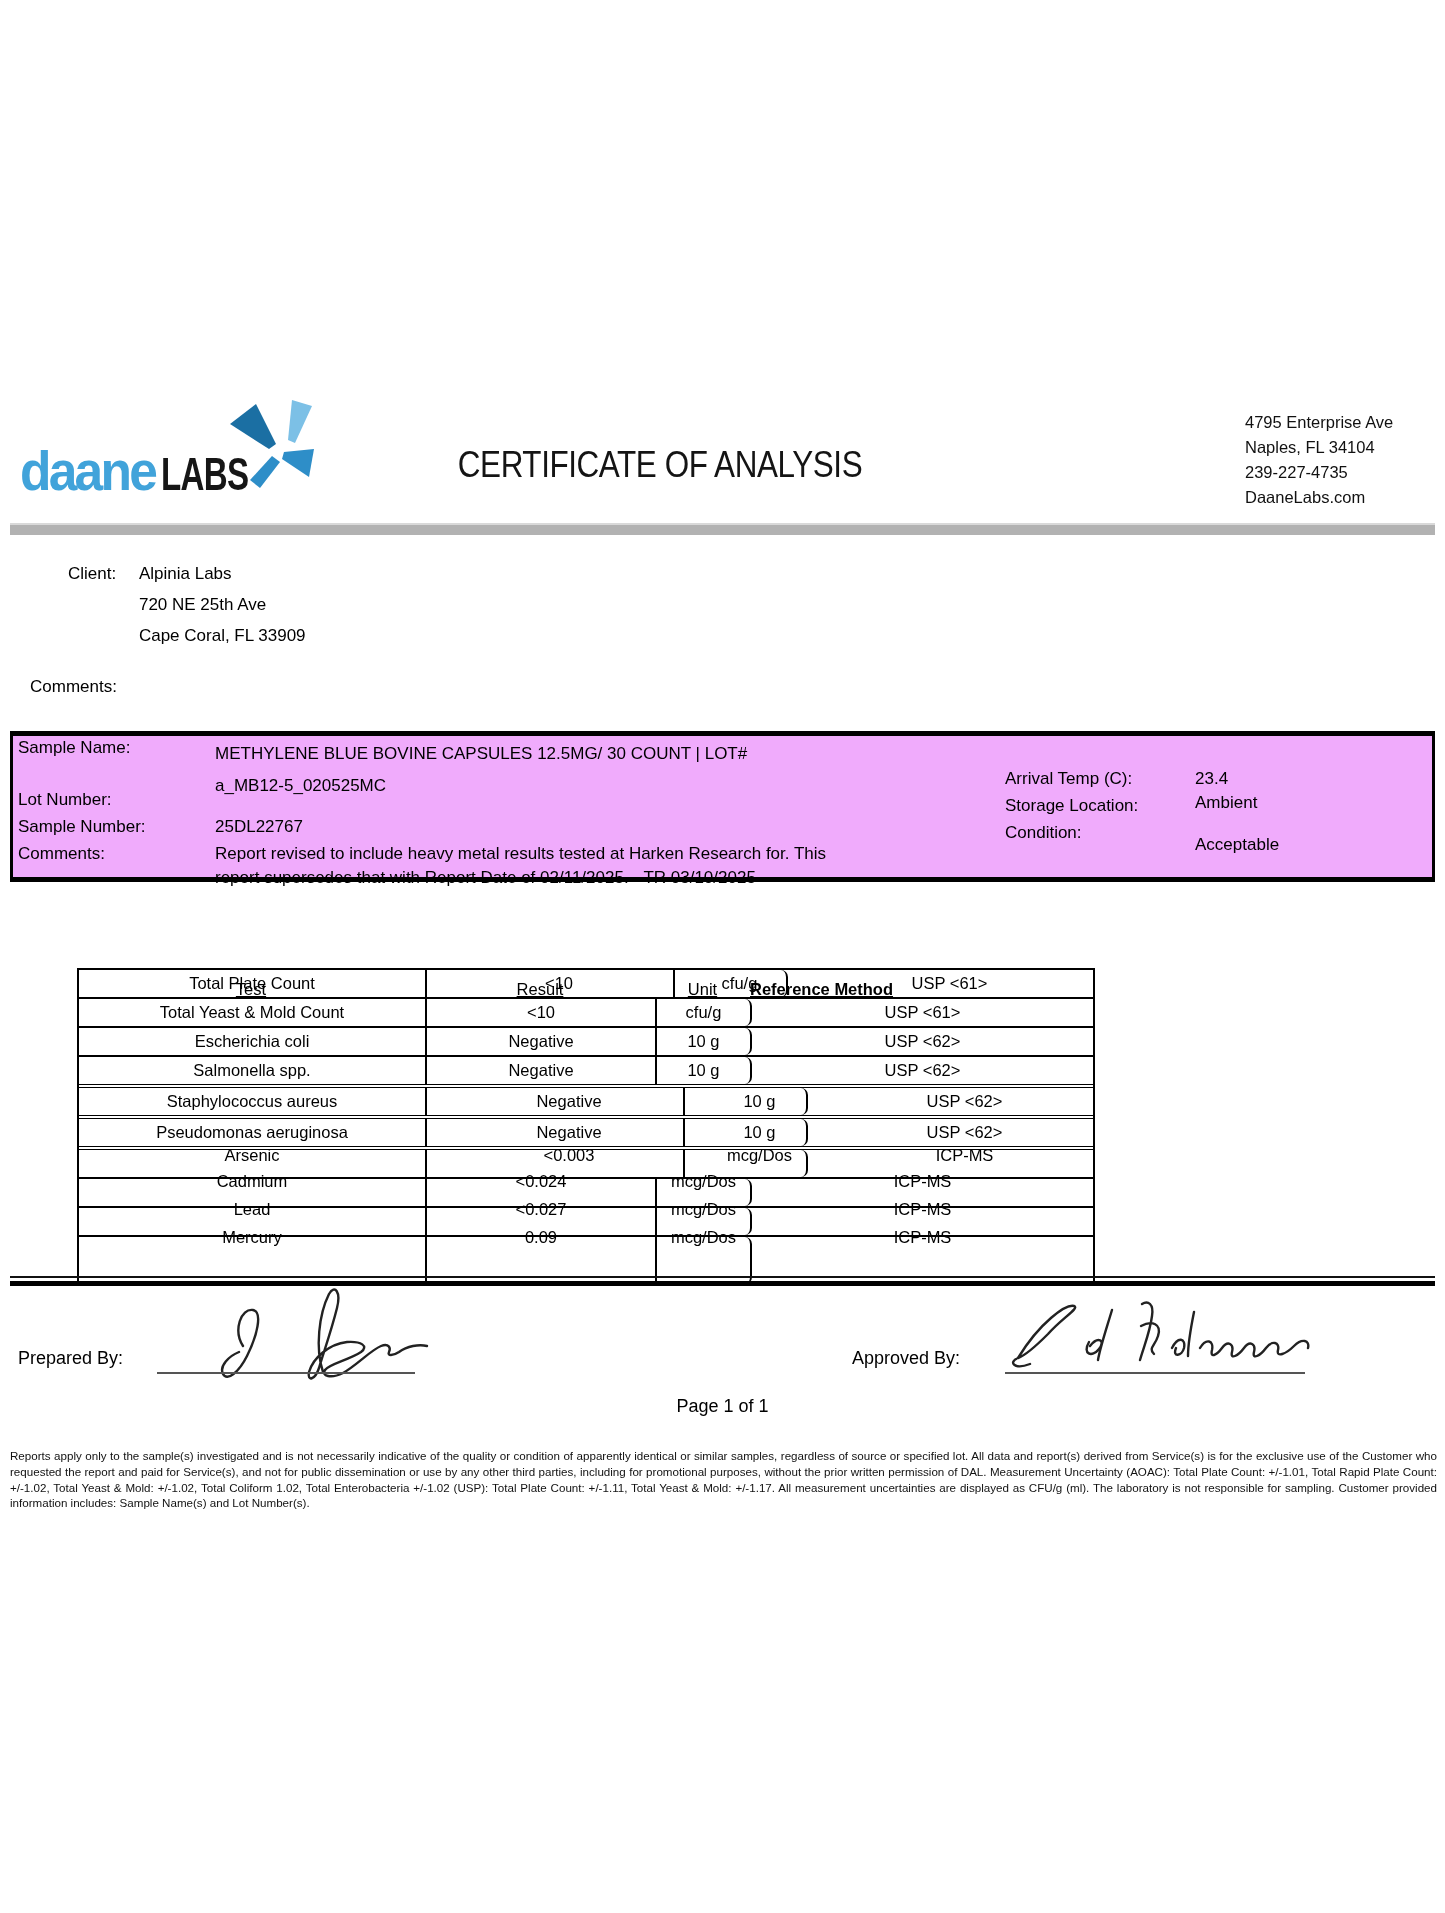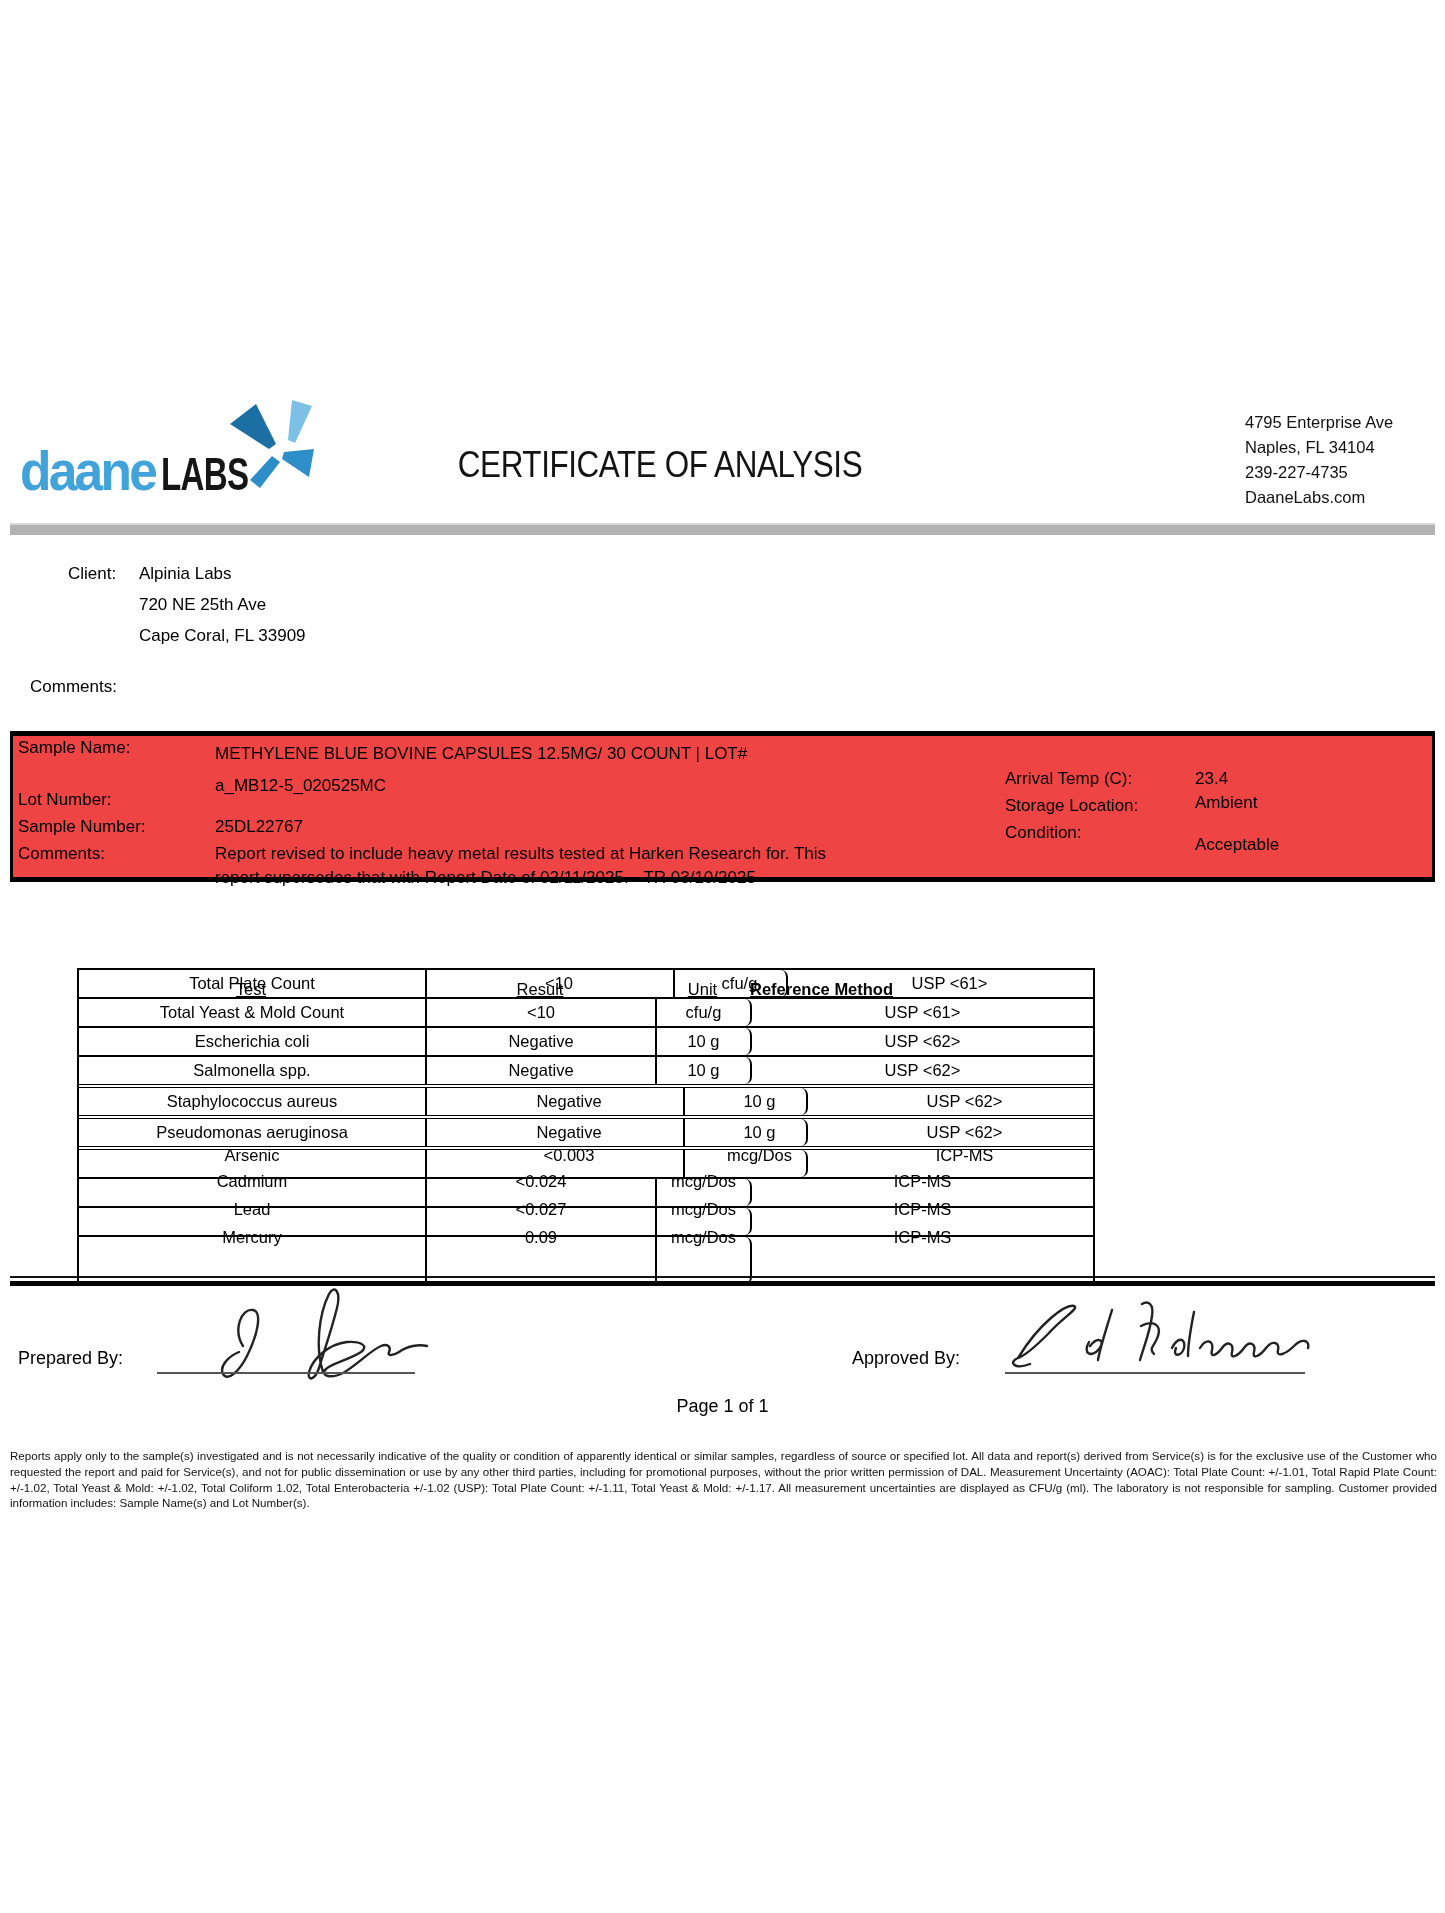--- a/index.html
+++ b/index.html
@@ -20,21 +20,21 @@
   
   .client-block{position:absolute;left:68px;top:558px;font-size:17px;line-height:31px;}
   .client-block .lbl{display:inline-block;vertical-align:top;}
   .client-vals{display:inline-block;margin-left:18px;}
   .comments-label{position:absolute;left:30px;top:677px;font-size:17px;}
   .order-block{position:absolute;left:972px;top:558px;font-size:17px;line-height:31px;}
   .order-row{display:flex;}
   .order-row .olbl{width:158px;}
   
   .sample-box{position:absolute;left:10px;top:731px;width:1425px;height:151px;box-sizing:border-box;
-    background:#ef4444;border-top:5px solid #000;border-bottom:5px solid #000;border-left:3px solid #000;border-right:3px solid #000;}
+    background:#f0abfc;border-top:5px solid #000;border-bottom:5px solid #000;border-left:3px solid #000;border-right:3px solid #000;}
   .sample-box .abs{position:absolute;font-size:17px;}
   .sn-lbl{left:5px;top:2px;}  .sn-val{left:202px;top:2px;width:545px;line-height:32px;}
   .lot-lbl{left:5px;top:54px;}
   .num-lbl{left:5px;top:81px;} .num-val{left:202px;top:81px;}
   .com-lbl{left:5px;top:108px;} .com-val{left:202px;top:106px;width:615px;line-height:24px;}
   .at-lbl{left:992px;top:33px;}  .at-val{left:1182px;top:33px;}
   .sl-lbl{left:992px;top:60px;}  .sl-val{left:1182px;top:57px;}
   .cd-lbl{left:992px;top:87px;}  .cd-val{left:1182px;top:99px;}
   
   .tbl-head{position:absolute;left:77px;top:944px;width:1018px;display:flex;font-size:16.5px;}

